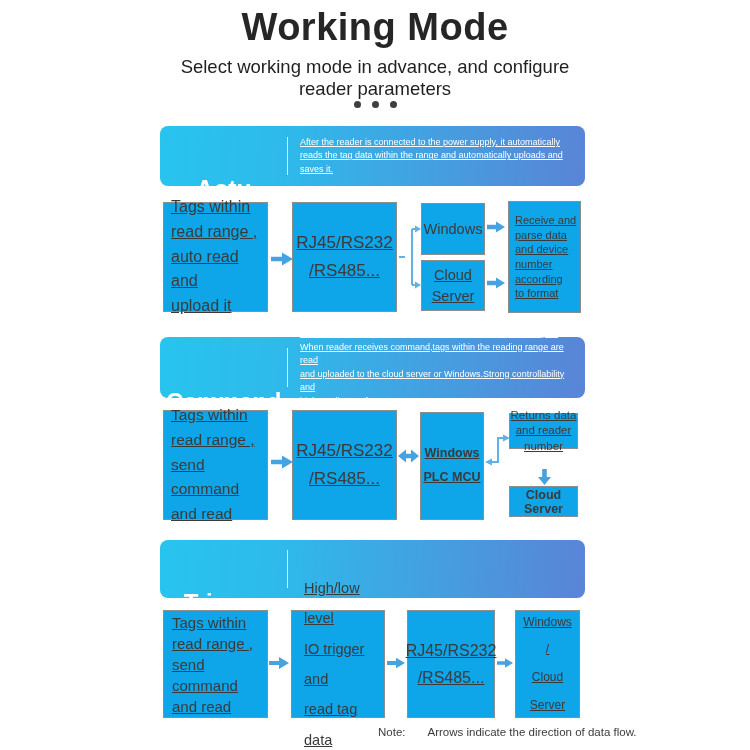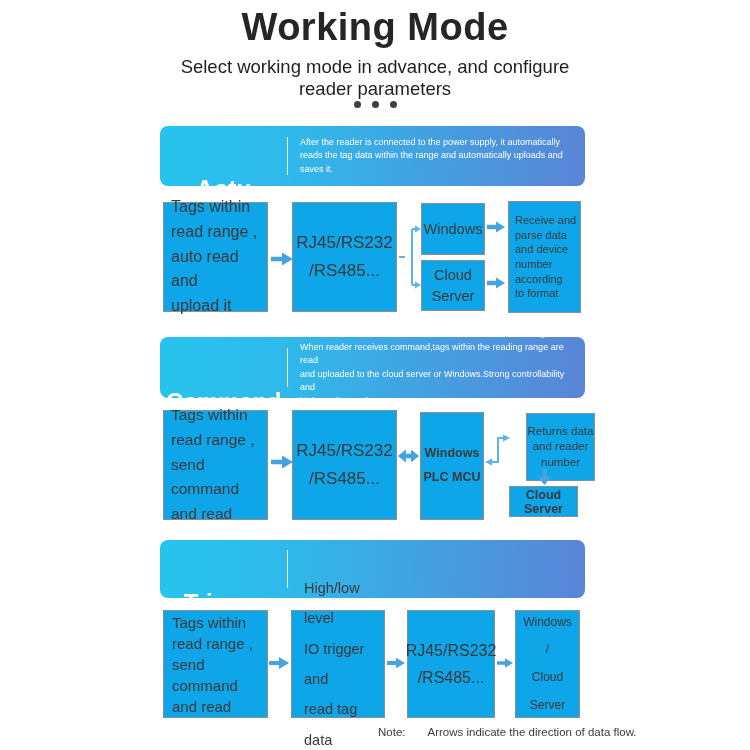--- a/index.html
+++ b/index.html
@@ -1,18 +1,18 @@
 <!DOCTYPE html>
 <html><head>
 <meta charset="utf-8">
 <style>
   html,body{margin:0;padding:0;background:#fff;}
   .canvas{position:relative;width:750px;height:750px;background:#ffffff;
           font-family:"Liberation Sans", sans-serif;overflow:hidden;}
-  .pre{white-space:pre-line;}
+  .pre{white-space:pre-line;text-decoration:underline;}
 
   .title{position:absolute;top:6px;left:0;width:100%;text-align:center;
          font-size:38px;font-weight:bold;color:#262626;letter-spacing:.5px;}
   .subtitle{position:absolute;top:56px;left:50%;transform:translateX(-50%);
             width:430px;text-align:center;font-size:18.5px;line-height:22px;color:#1f1f1f;}
   .dots{position:absolute;top:101px;left:0;width:100%;display:flex;justify-content:center;gap:11px;}
   .dot{width:7px;height:7px;border-radius:50%;background:#3f3f3f;}
 
   .mode-header{position:absolute;left:160px;width:425px;border-radius:8px;
                background:linear-gradient(93deg,#27c4ee 0%,#2fb9ea 30%,#5a84d7 100%);}
@@ -121,21 +121,21 @@
 
   <div class="box center pre" style="left:420px;top:412px;width:64px;height:108px;font-size:12.5px;font-weight:bold;line-height:1.9;">Windows
 PLC MCU</div>
 
   <svg class="arr" style="left:485px;top:431px;" width="25" height="36" viewBox="0 0 25 36">
     <path d="M6 31 H13 V7 H19" stroke="#5fb1e8" stroke-width="2" fill="none"></path>
     <polygon points="7,27.5 0,31 7,34.5" fill="#5fb1e8"></polygon>
     <polygon points="18,3.5 25,7 18,10.5" fill="#5fb1e8"></polygon>
   </svg>
 
-  <div class="box center pre" style="left:526px;top:413px;width:69px;height:68px;font-size:11.5px;line-height:1.35;">Returns data
+  <div class="box center pre" style="left:509px;top:413px;width:69px;height:36px;font-size:11.5px;line-height:1.35;">Returns data
 and reader
 number</div>
 
   <svg class="arr" style="left:538px;top:469px;" width="13" height="16" viewBox="0 0 13 16">
     <path d="M4.2 0 H8.8 V8 H13 L6.5 16 L0 8 H4.2 Z" fill="#44a3e0"></path>
   </svg>
 
   <div class="box center" style="left:509px;top:486px;width:69px;height:31px;font-size:12.5px;font-weight:bold;">Cloud Server</div>
 
   <div class="mode-header" style="top:540px;height:58px;">

